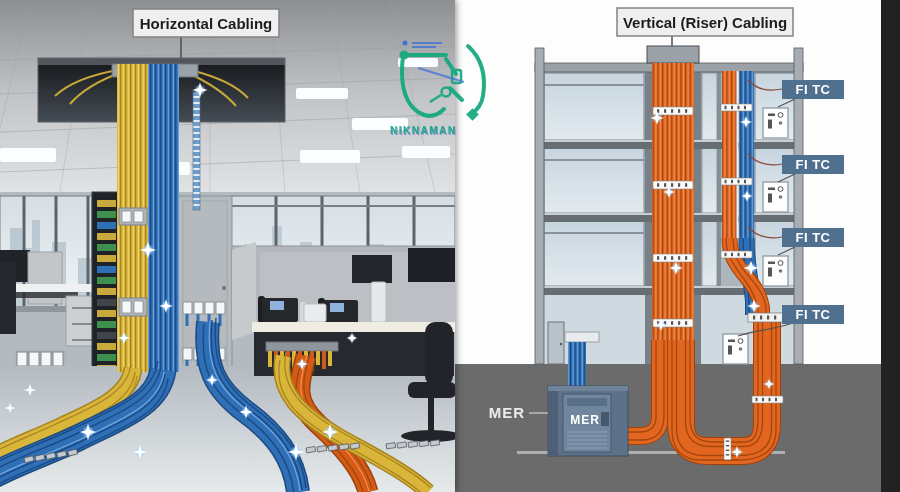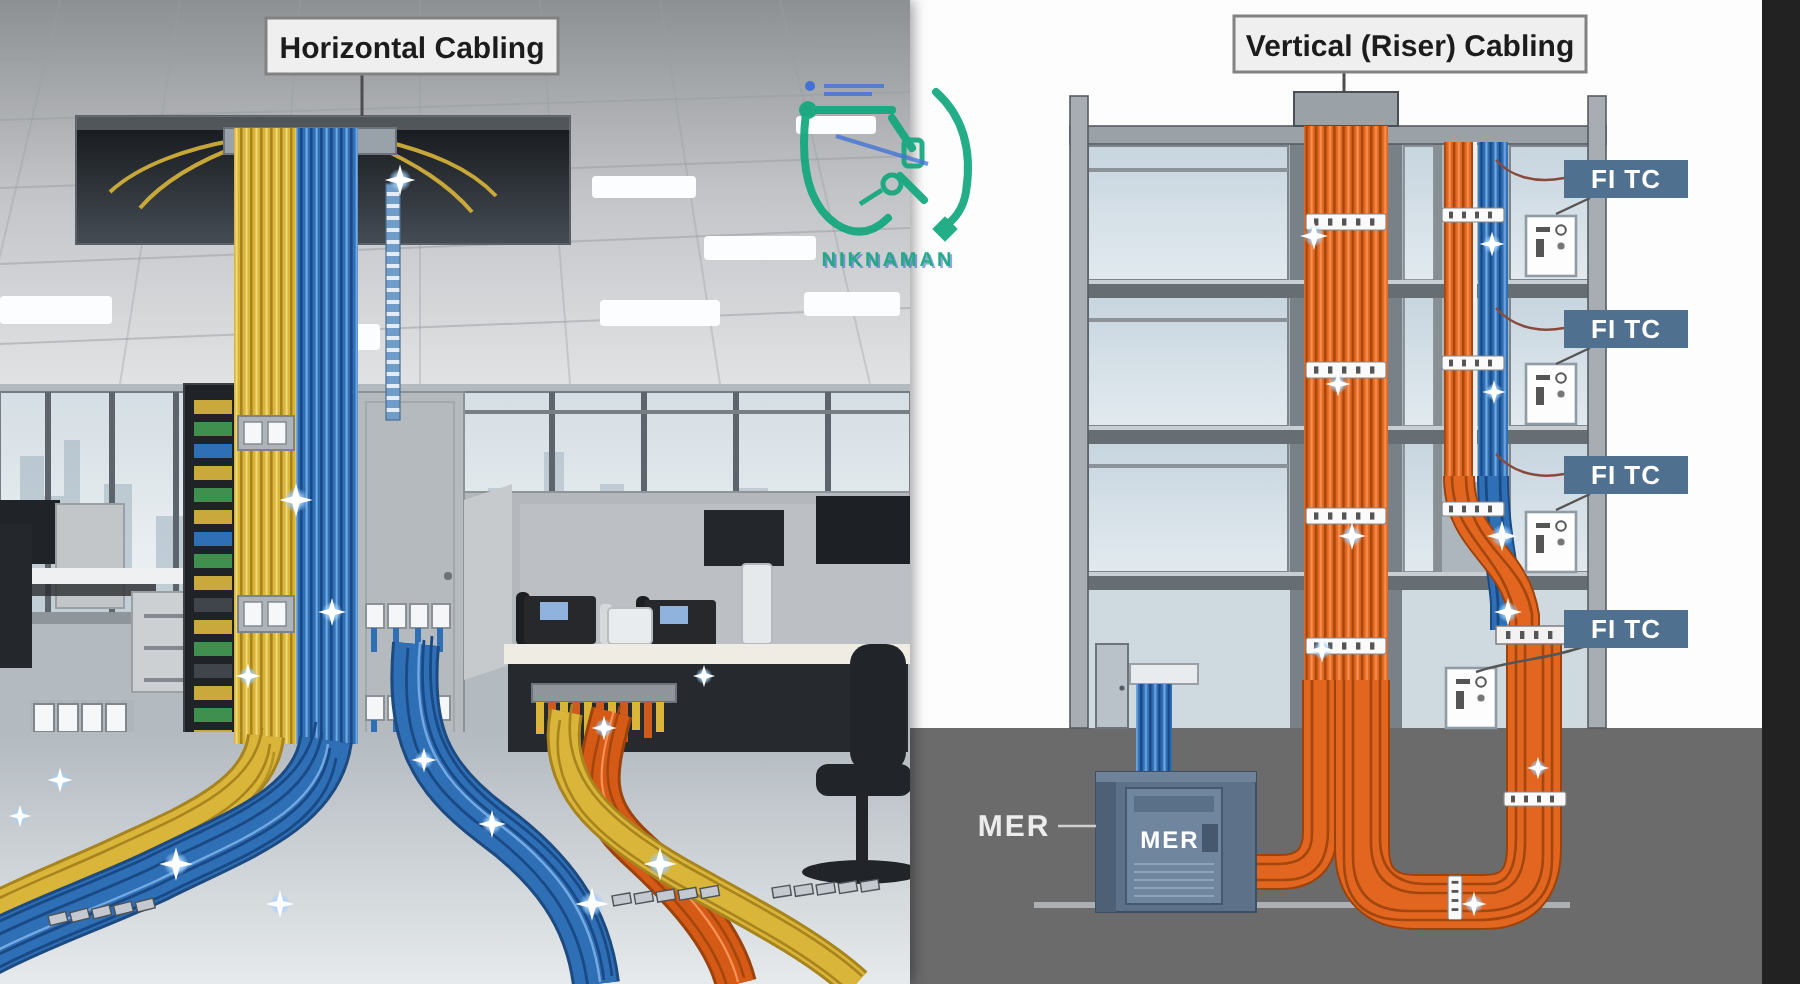--- a/index.html
+++ b/index.html
@@ -21,21 +21,21 @@
   .mer-room-txt{font-size:15px;font-weight:bold;fill:#ececec;text-anchor:middle;letter-spacing:1px;}
   .mer-box-txt{font-size:12px;font-weight:bold;fill:#fff;text-anchor:middle;letter-spacing:1px;}
   .ground{fill:var(--ground-gray);}
   .tie{fill:#fafafa;stroke:#888;stroke-width:.6;}
   .tiedot{fill:#555;}
   .sepO{stroke:#a3470e;stroke-width:1.3;fill:none;}
   .sepB{stroke:#1a4a86;stroke-width:1.4;fill:none;}
   .sepY{stroke:#a8841f;stroke-width:1.3;fill:none;}
   .watermark{position:absolute;left:390px;top:26px;width:108px;height:112px;z-index:3;
              opacity:.92;pointer-events:none;}
-  .wm-text{position:absolute;left:0;bottom:2px;width:100%;text-align:center;
+  .wm-text{position:absolute;left:0;bottom:2px;width:100%;text-align:left;
            font-size:10px;font-weight:bold;letter-spacing:1.5px;color:var(--watermark-green);
            text-shadow:1px 1px 0 rgba(40,80,200,.55);}
 </style>
 </head>
 <body>
 
 <div class="stage">
 
   <div class="panel panel-left">
     <svg width="455" height="492" viewBox="0 0 455 492">

